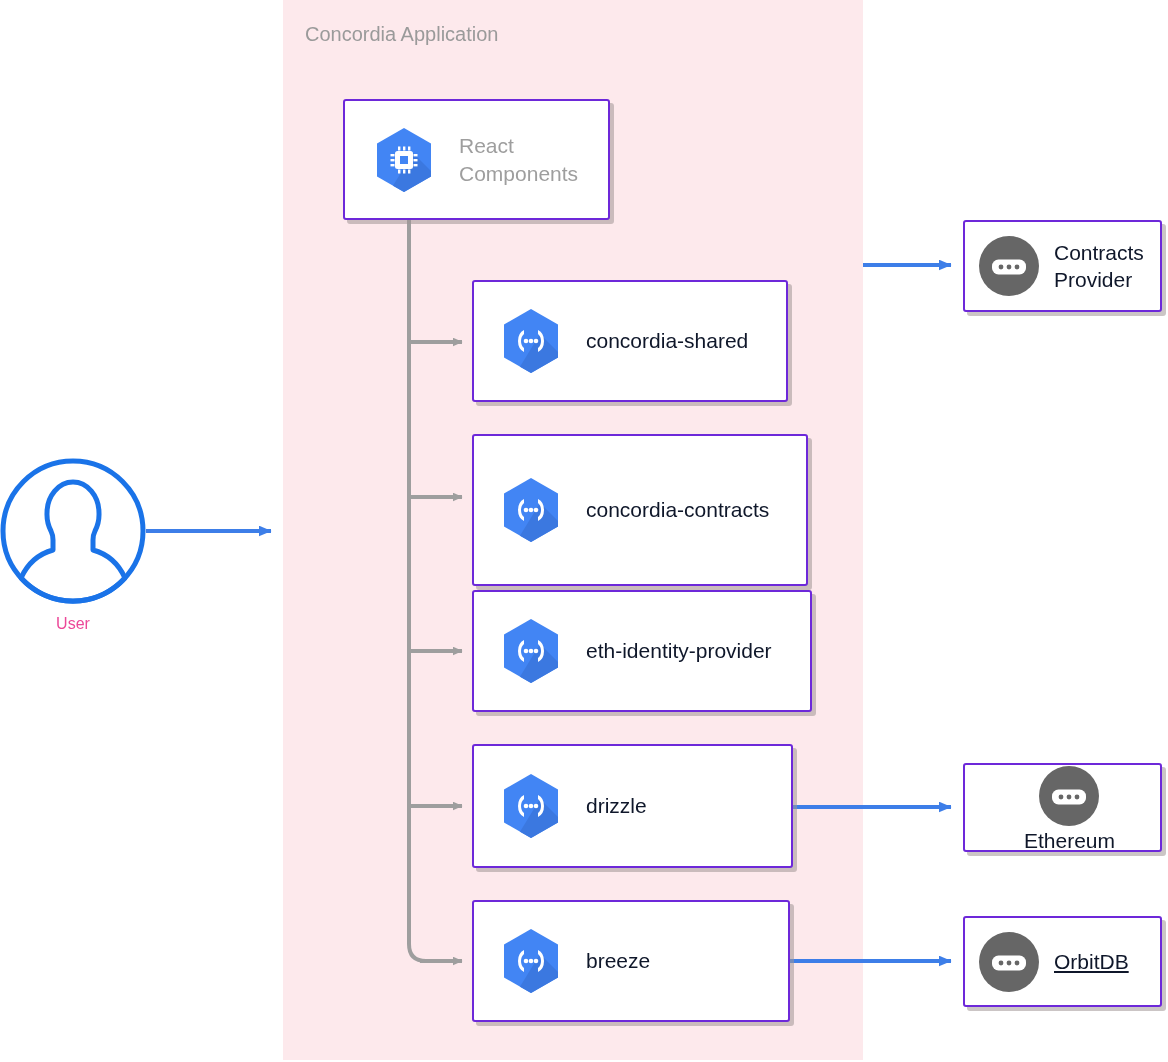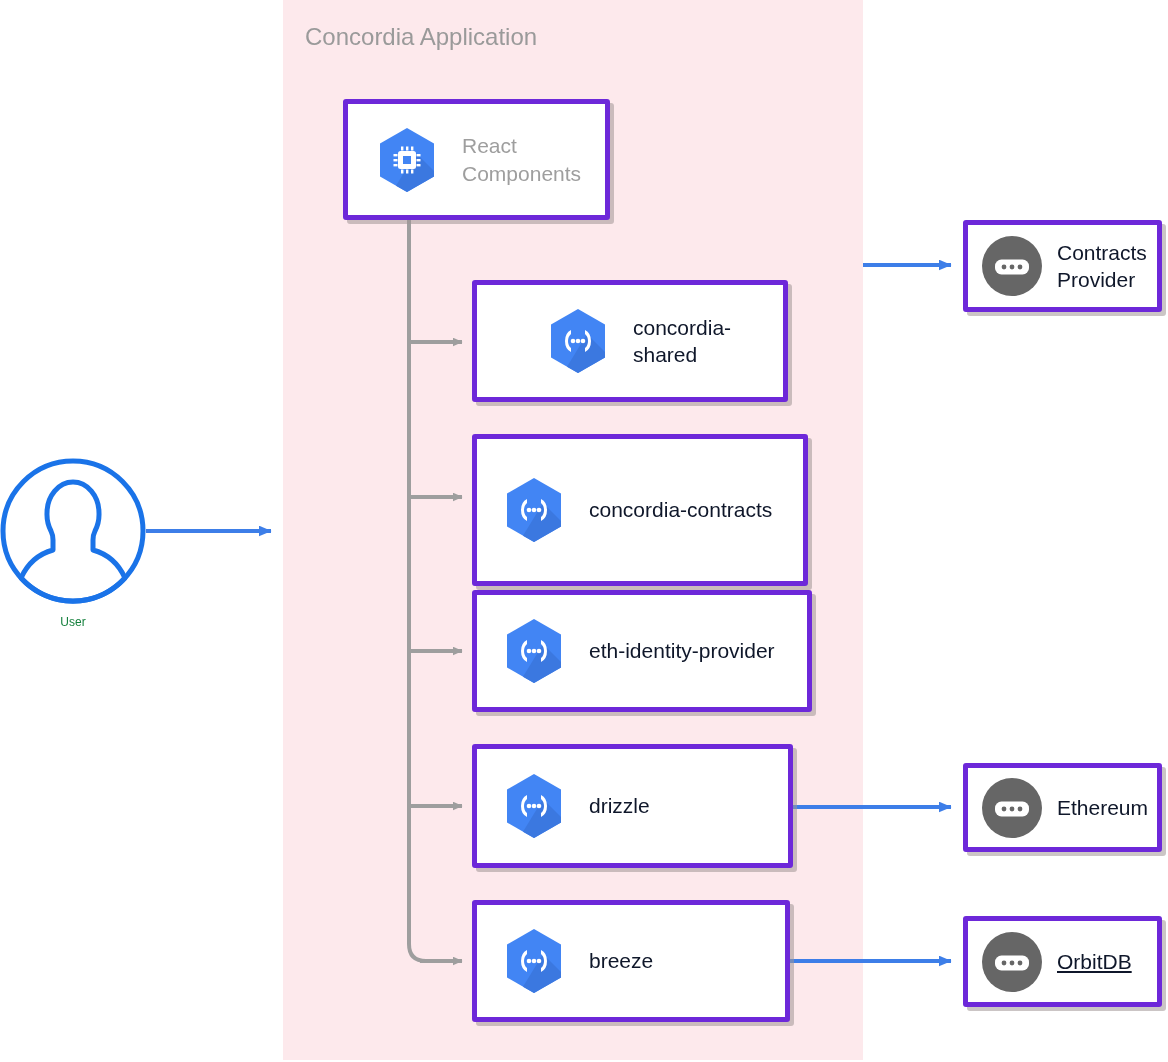--- a/index.html
+++ b/index.html
@@ -1,29 +1,29 @@
 <!DOCTYPE html>
 <html><head>
 <meta charset="utf-8">
 <style>
   html,body{margin:0;padding:0;background:#ffffff;}
   body{width:1168px;height:1062px;position:relative;overflow:hidden;
        font-family:"Liberation Sans","DejaVu Sans",sans-serif;}
   #stage{position:absolute;left:0;top:0;width:1168px;height:1062px;}
   svg.layer{position:absolute;left:0;top:0;width:1168px;height:1062px;overflow:visible;}
-  .node{position:absolute;box-sizing:border-box;background:#ffffff;border:5px solid #6d28d9;
+  .node{position:absolute;box-sizing:border-box;background:#ffffff;border:2px solid #6d28d9;
         border-radius:3px;display:flex;align-items:center;}
   .node.shadowed{box-shadow:4px 4px 0 0 rgba(160,150,150,0.55);}
   .hexwrap{flex:0 0 auto;display:flex;align-items:center;justify-content:center;}
   .nlabel{font-size:21px;color:#0f172a;line-height:1.30;white-space:pre-line;}
   .nlabel.muted{color:#9e9e9e;}
   .ext-circle{flex:0 0 auto;display:flex;align-items:center;justify-content:center;}
-  #container-title{position:absolute;left:305px;top:23px;font-size:24px;color:#9a9a9a;}
+  #container-title{position:absolute;left:305px;top:23px;font-size:20px;color:#9a9a9a;}
   #user-label{position:absolute;left:0px;top:615px;width:146px;text-align:center;
-              font-size:12px;color:#15803d;}
+              font-size:16px;color:#ec4899;}
 </style>
 </head>
 <body>
 
 <div id="stage">
 
   <div id="container-region" style="position:absolute;left:283px;top:0;width:580px;height:1060px;background:#fde9ec;"></div>
   <div id="container-title">Concordia Application</div>
 
   <svg class="layer" viewBox="0 0 1168 1062">
@@ -82,21 +82,21 @@
           <rect x="40.5" y="28" width="4" height="2.4"></rect>
           <rect x="40.5" y="33" width="4" height="2.4"></rect>
           <rect x="40.5" y="38" width="4" height="2.4"></rect>
         </g>
       </svg>
     </span>
     <span class="nlabel muted" style="margin-left:24px;">React
 Components</span>
   </div>
 
-  <div class="node shadowed" style="left:472px;top:280px;width:316px;height:122px;padding-left:44px;">
+  <div class="node shadowed" style="left:472px;top:280px;width:316px;height:122px;">
     <span class="hexwrap" style="margin-left:26px;">
       <svg width="62" height="68" viewBox="0 0 62 68">
         <path d="M31,2 L58,17.5 L58,50.5 L31,66 L4,50.5 L4,17.5 Z" fill="#4285f4"></path>
         <path d="M40,27 L58,45 L58,50.5 L31,66 L20,59.7 Z" fill="#3b78e0"></path>
         <g fill="#ffffff">
           <path d="M24,23 q-6,3 -6,11 q0,8 6,11 l0,-4 q-3,-2.5 -3,-7 q0,-4.5 3,-7 z"></path>
           <path d="M38,23 q6,3 6,11 q0,8 -6,11 l0,-4 q3,-2.5 3,-7 q0,-4.5 -3,-7 z"></path>
           <circle cx="26" cy="34" r="2.3"></circle>
           <circle cx="31" cy="34" r="2.3"></circle>
           <circle cx="36" cy="34" r="2.3"></circle>
@@ -183,21 +183,21 @@
           <circle cx="23" cy="32" r="2.4"></circle>
           <circle cx="31" cy="32" r="2.4"></circle>
           <circle cx="39" cy="32" r="2.4"></circle>
         </g>
       </svg>
     </span>
     <span class="nlabel" style="margin-left:14px;">Contracts
 Provider</span>
   </div>
 
-  <div class="node shadowed" style="left:963px;top:763px;width:199px;height:89px;">
+  <div class="node shadowed" style="left:963px;top:763px;width:199px;height:89px;flex-direction:column;">
     <span class="ext-circle" style="margin-left:13px;">
       <svg width="62" height="62" viewBox="0 0 62 62">
         <circle cx="31" cy="31" r="30" fill="#666666"></circle>
         <rect x="14" y="24.5" width="34" height="15" rx="6.5" fill="#ffffff"></rect>
         <g fill="#666666">
           <circle cx="23" cy="32" r="2.4"></circle>
           <circle cx="31" cy="32" r="2.4"></circle>
           <circle cx="39" cy="32" r="2.4"></circle>
         </g>
       </svg>

